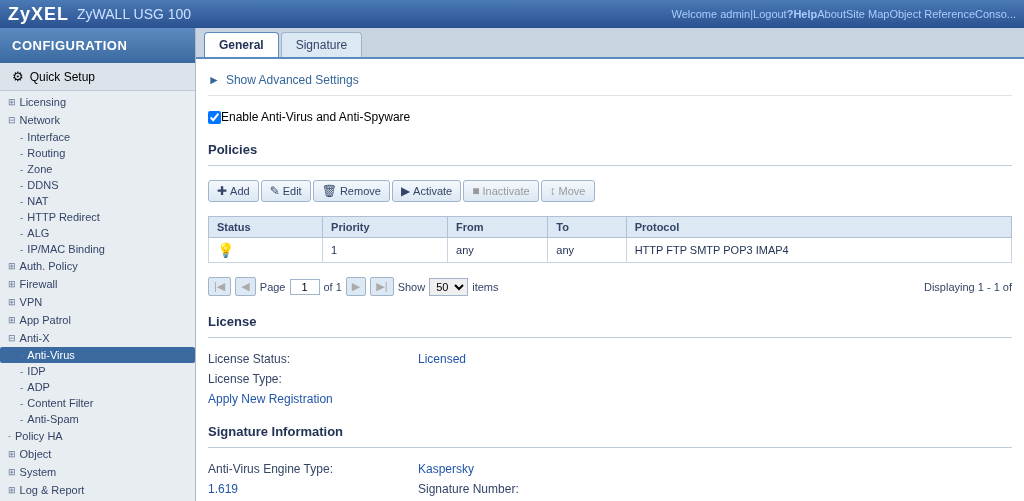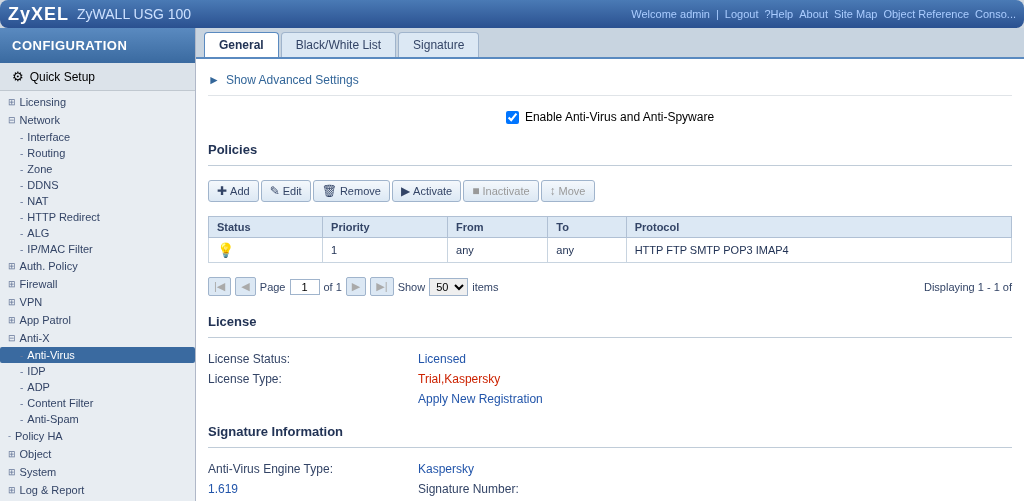--- a/index.html
+++ b/index.html
@@ -7,30 +7,29 @@
 
     
     #topbar {
       background: linear-gradient(to bottom, #4a7ab5, #2a5090);
       height: 28px;
       display: flex;
       align-items: center;
       justify-content: space-between;
       padding: 0 8px;
       color: white;
-      border-radius: 8px;
     }
     #topbar-logo {
       display: flex;
       align-items: center;
       gap: 8px;
     }
     #topbar-logo .zyxel { font-size: 18px; font-weight: bold; color: white; letter-spacing: 1px; }
     #topbar-logo .product { font-size: 14px; color: #cce0ff; }
-    #topbar-right { font-size: 11px; color: #ddeeff; display: flex; align-items: center; gap: 6px; }
+    #topbar-right { font-size: 11px; color: #ddeeff; display: flex; align-items: center; }
     #topbar-right a { color: #aaccff; text-decoration: none; }
     #topbar-right span { color: #aaccff; }
 
     
     #main-layout { display: flex; height: calc(100vh - 28px); min-height: 473px; }
 
     
     #sidebar {
       width: 196px;
       background: #e8edf2;
@@ -136,23 +135,21 @@
       padding: 4px 0;
       border-bottom: 1px solid #e0e4e8;
       padding-bottom: 8px;
     }
     #show-advanced a { color: #336699; text-decoration: none; font-size: 12px; cursor: pointer; }
 
     
     #enable-row {
       display: flex;
       align-items: center;
-      gap: 6px;
       padding: 4px 0;
-      justify-content: center;
     }
 
     
     .section-title {
       font-weight: bold;
       font-size: 13px;
       color: #223355;
       border-bottom: 1px solid #c0ccd8;
       padding-bottom: 8px;
       margin-top: 4px;
@@ -244,21 +241,21 @@
 
 <div id="topbar">
   <div id="topbar-logo">
     <span class="zyxel">ZyXEL</span>
     <span class="product">ZyWALL USG 100</span>
   </div>
   <div id="topbar-right">
     <span>Welcome admin</span>
     <span>|</span>
     <a href="#">Logout</a>
-    <span style="cursor:pointer;color:#aaccff;">?Help</span>
+    <span style="cursor:pointer;color:#aaccff;font-weight:bold;">?Help</span>
     <span style="cursor:pointer;color:#aaccff;">About</span>
     <span style="cursor:pointer;color:#aaccff;">Site Map</span>
     <span style="cursor:pointer;color:#aaccff;">Object Reference</span>
     <span style="cursor:pointer;color:#aaccff;">Conso...</span>
   </div>
 </div>
 
 <div id="main-layout">
 
   <div id="sidebar">
@@ -302,21 +299,21 @@
       <div class="sidebar-item">
         <span class="bullet">-</span>
         <span>HTTP Redirect</span>
       </div>
       <div class="sidebar-item">
         <span class="bullet">-</span>
         <span>ALG</span>
       </div>
       <div class="sidebar-item">
         <span class="bullet">-</span>
-        <span>IP/MAC Filter</span>
+        <span>IP/MAC Binding</span>
       </div>
 
       <div class="sidebar-group-label">
         <span class="expand-icon">⊞</span>
         <span>Auth. Policy</span>
       </div>
       <div class="sidebar-group-label">
         <span class="expand-icon">⊞</span>
         <span>Firewall</span>
       </div>
@@ -371,23 +368,20 @@
         <span>Log &amp; Report</span>
       </div>
     </div>
   </div>
 
   <div id="content">
 
     <div id="tabs">
       <div class="tab active">
         <span>General</span>
-      </div>
-      <div class="tab">
-        <span>Black/White List</span>
       </div>
       <div class="tab">
         <span>Signature</span>
       </div>
     </div>
 
     <div id="panel">
 
       <div id="show-advanced">
         <span style="color:#336699;">►</span>
@@ -463,21 +457,20 @@
         </select>
         <span>items</span>
         <span class="pagination-right">Displaying 1 - 1 of</span>
       </div>
 
       <div class="section-title">License</div>
       <div class="info-grid">
         <span class="info-label">License Status:</span>
         <span class="info-value blue">Licensed</span>
         <span class="info-label">License Type:</span>
-        <span class="info-value red">Trial,Kaspersky</span>
         <span></span>
         <a class="info-value link" href="#">Apply New Registration</a>
       </div>
 
       <div class="section-title">Signature Information</div>
       <div class="info-grid">
         <span class="info-label">Anti-Virus Engine Type:</span>
         <span class="info-value blue">Kaspersky</span>
         <span class="info-value blue">1.619</span>
         <span class="info-label">Signature Number:</span>

